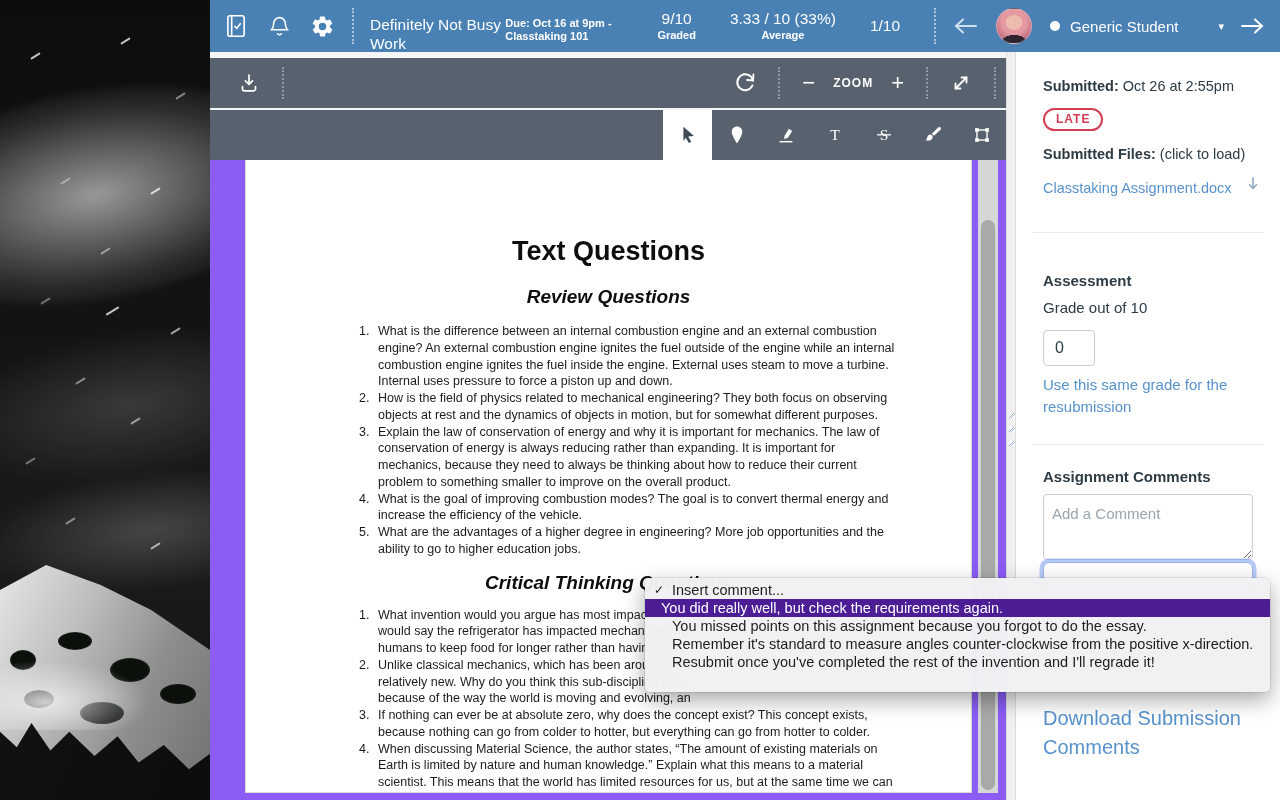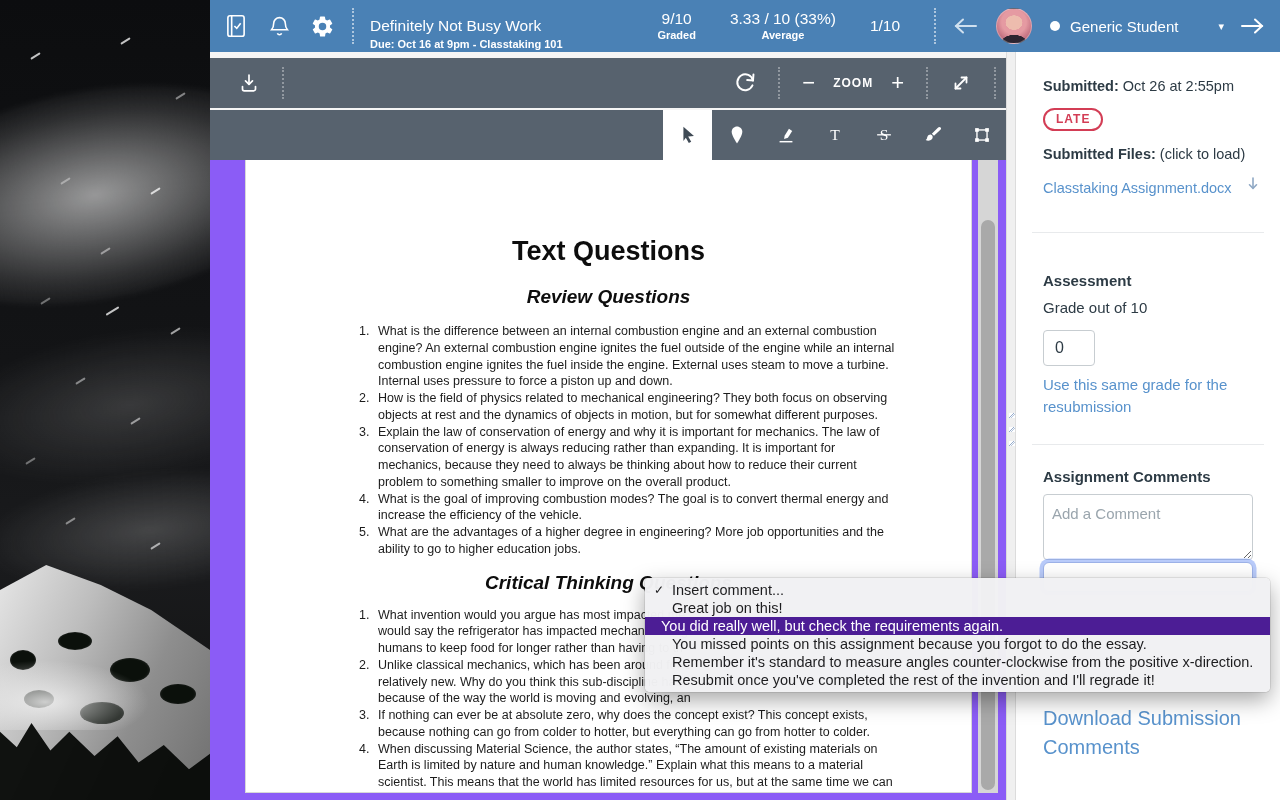--- a/index.html
+++ b/index.html
@@ -34,21 +34,21 @@
   
   .app { position:absolute; left:210px; top:0; width:1070px; height:800px; background:#f5f5f5; }
 
   
   .hdr { position:absolute; left:0; top:0; width:1070px; height:52px; background:#4a81b5;
          display:flex; align-items:center; color:#fff; padding:0 14px 0 12px; }
   .hdr svg { display:block; }
   .hdr-icons { display:flex; align-items:center; gap:15px; }
   .icon-btn { width:28px; height:28px; display:flex; align-items:center; justify-content:center; cursor:pointer; }
   .dotsep { height:36px; border-left:2px dotted rgba(255,255,255,.55); margin:0 16px; }
-  .title-block { display:flex; flex-direction:column; justify-content:center; line-height:1.25; flex:1; min-width:0;margin-top:16px; }
+  .title-block { display:flex; flex-direction:row; justify-content:center; line-height:1.25; flex:1; min-width:0;margin-top:16px; }
   .title-main { font-size:15.5px; font-weight:400; }
   .title-sub  { font-size:11px; font-weight:bold; margin-top:2px; }
   .stat { text-align:center; line-height:1.2; margin-right:34px; }
   .stat-v { font-size:15.5px; }
   .stat-l { font-size:11px; font-weight:bold; margin-top:1px; }
   .pos-ind { font-size:15.5px; margin-right:18px; }
   .nav-arrow { font-size:0; cursor:pointer; }
   .avatar { width:36px; height:36px; border-radius:50%; margin:0 0 0 16px; cursor:pointer; border:1px solid rgba(255,255,255,.3);
         background:
           radial-gradient(ellipse 42% 36% at 50% 40%, #edbcae 0 58%, transparent 60%),
@@ -359,23 +359,20 @@
       <textarea class="comment-ta sb-abs" style="top: 442px;" placeholder="Add a Comment"></textarea>
       <div class="comment-select"></div>
       <div class="sb-abs link" style="top:652px; font-size:20px">Download Submission Comments</div>
     </div>
 
     <div class="dropdown">
       <div class="dd-item">
         <span class="dd-check">✓</span>
         <span>Insert comment...</span>
       </div>
-      <div class="dd-item">
-        <span>Great job on this!</span>
-      </div>
       <div class="dd-item hl">
         <span>You did really well, but check the requirements again.</span>
       </div>
       <div class="dd-item">
         <span>You missed points on this assignment because you forgot to do the essay.</span>
       </div>
       <div class="dd-item">
         <span>Remember it's standard to measure angles counter-clockwise from the positive x-direction.</span>
       </div>
       <div class="dd-item">

